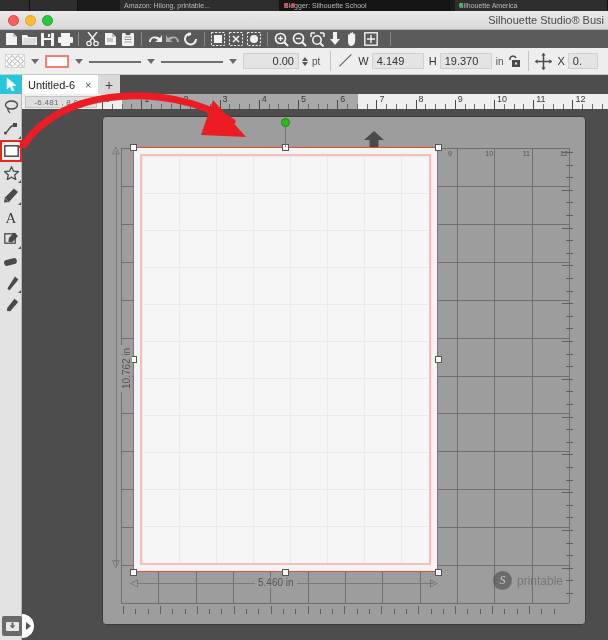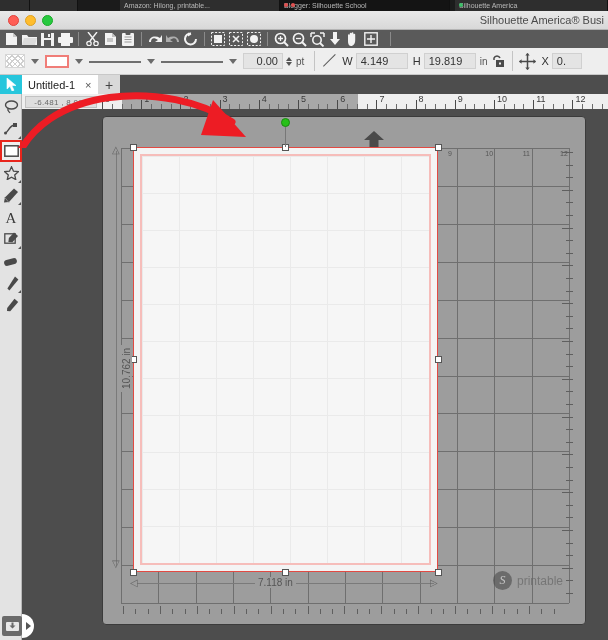--- a/index.html
+++ b/index.html
@@ -197,21 +197,21 @@
   <div class="dot" style="left:291px;background:#e05050;"></div>
   <div class="dot" style="left:459px;background:#3ec06a;"></div>
 </div>
 
 <div id="titlebar">
   <div class="lights">
     <div class="light r"></div>
     <div class="light y"></div>
     <div class="light g"></div>
   </div>
-  <div class="ttl">Silhouette America® Busi</div>
+  <div class="ttl">Silhouette Studio® Busi</div>
 </div>
 
 <div id="toolbar1">
 
   <div class="tbtn">
     <svg width="13" height="14" viewBox="0 0 13 14">
         <path d="M1 1h7l4 4v8H1z" fill="#f2f2f2"></path>
         <path d="M8 1v4h4" fill="#c9c9c9"></path>
       </svg>
   </div>
@@ -354,34 +354,34 @@
   <div class="linepreview">
       <i></i>
     </div>
   <div class="caret"></div>
 
   <div class="linepreview" style="width:62px">
       <i></i>
     </div>
   <div class="caret"></div>
 
-  <div class="numfield" style="width:40px;justify-content:flex-end">0.00</div>
+  <div class="numfield" style="width:56px;justify-content:flex-end">0.00</div>
   <div class="spin">
       <i class="up"></i>
       <i class="dn"></i>
     </div>
   <div class="unit">pt</div>
 
   <div class="p-sep"></div>
 
   <div class="diag"></div>
   <div class="lbl">W</div>
   <div class="numfield" style="width:52px">4.149</div>
   <div class="lbl">H</div>
-  <div class="numfield" style="width:52px">19.819</div>
+  <div class="numfield" style="width:52px">19.370</div>
   <div class="unit">in</div>
   <div style="width:15px;height:16px">
     <svg width="15" height="16" viewBox="0 0 15 16">
         <path d="M3 7V5a3.2 3.2 0 0 1 6 0" fill="none" stroke="#4a4a4a" stroke-width="1.5"></path>
         <rect x="5" y="7" width="8" height="7" fill="#4a4a4a"></rect>
         <rect x="8" y="9.5" width="2" height="2" fill="#eee"></rect>
       </svg>
   </div>
 
   <div class="p-sep"></div>
@@ -396,21 +396,21 @@
   <div class="numfield" style="width:30px">0.</div>
 </div>
 
 <div id="tabbar">
   <div class="arrowtool">
     <svg width="11" height="13" viewBox="0 0 11 13">
         <path d="M1 0l9 7.5H5.8L8 12.3 6 13 4 8.3 1 11z" fill="#fff" stroke="#fff" stroke-width=".6"></path>
       </svg>
   </div>
   <div class="doctab">
-    <span class="nm">Untitled-1</span>
+    <span class="nm">Untitled-6</span>
     <span class="x">×</span>
   </div>
   <div class="plus">+</div>
 </div>
 
 <div id="rail">
   <div class="rtool" style="margin-top:2px">
     <svg width="15" height="14" viewBox="0 0 15 14">
         <ellipse cx="7.5" cy="5" rx="6" ry="4" fill="none" stroke="#4a4a4a" stroke-width="1.4"></ellipse>
         <path d="M4 8.5c-1 2 1 3 2 4.5" fill="none" stroke="#4a4a4a" stroke-width="1.3"></path>
@@ -715,21 +715,21 @@
     <div id="rotdot" style="left:178px;top:1px;"></div>
 
     <div class="dimline" style="left:13px;top:34px;width:1px;height:415px;"></div>
     <div class="arw" style="left:9px;top:28px;">△</div>
     <div class="arw" style="left:9px;top:442px;">▽</div>
     <div class="dimlabel v" style="left:18px;top:275px;">10.762 in</div>
 
     <div class="dimline" style="left:34px;top:466px;width:297px;height:1px;"></div>
     <div class="arw" style="left:27px;top:461px;">◁</div>
     <div class="arw" style="left:327px;top:461px;">▷</div>
-    <div class="dimlabel" style="left:152px;top:460px;">7.118 in</div>
+    <div class="dimlabel" style="left:152px;top:460px;">5.460 in</div>
 
     <div id="logo">
       <div class="mark">S</div>
       <div class="wm">printable</div>
     </div>
   </div>
 </div>
 
 <div id="annot">
   <svg width="280" height="70" viewBox="0 0 280 70">

